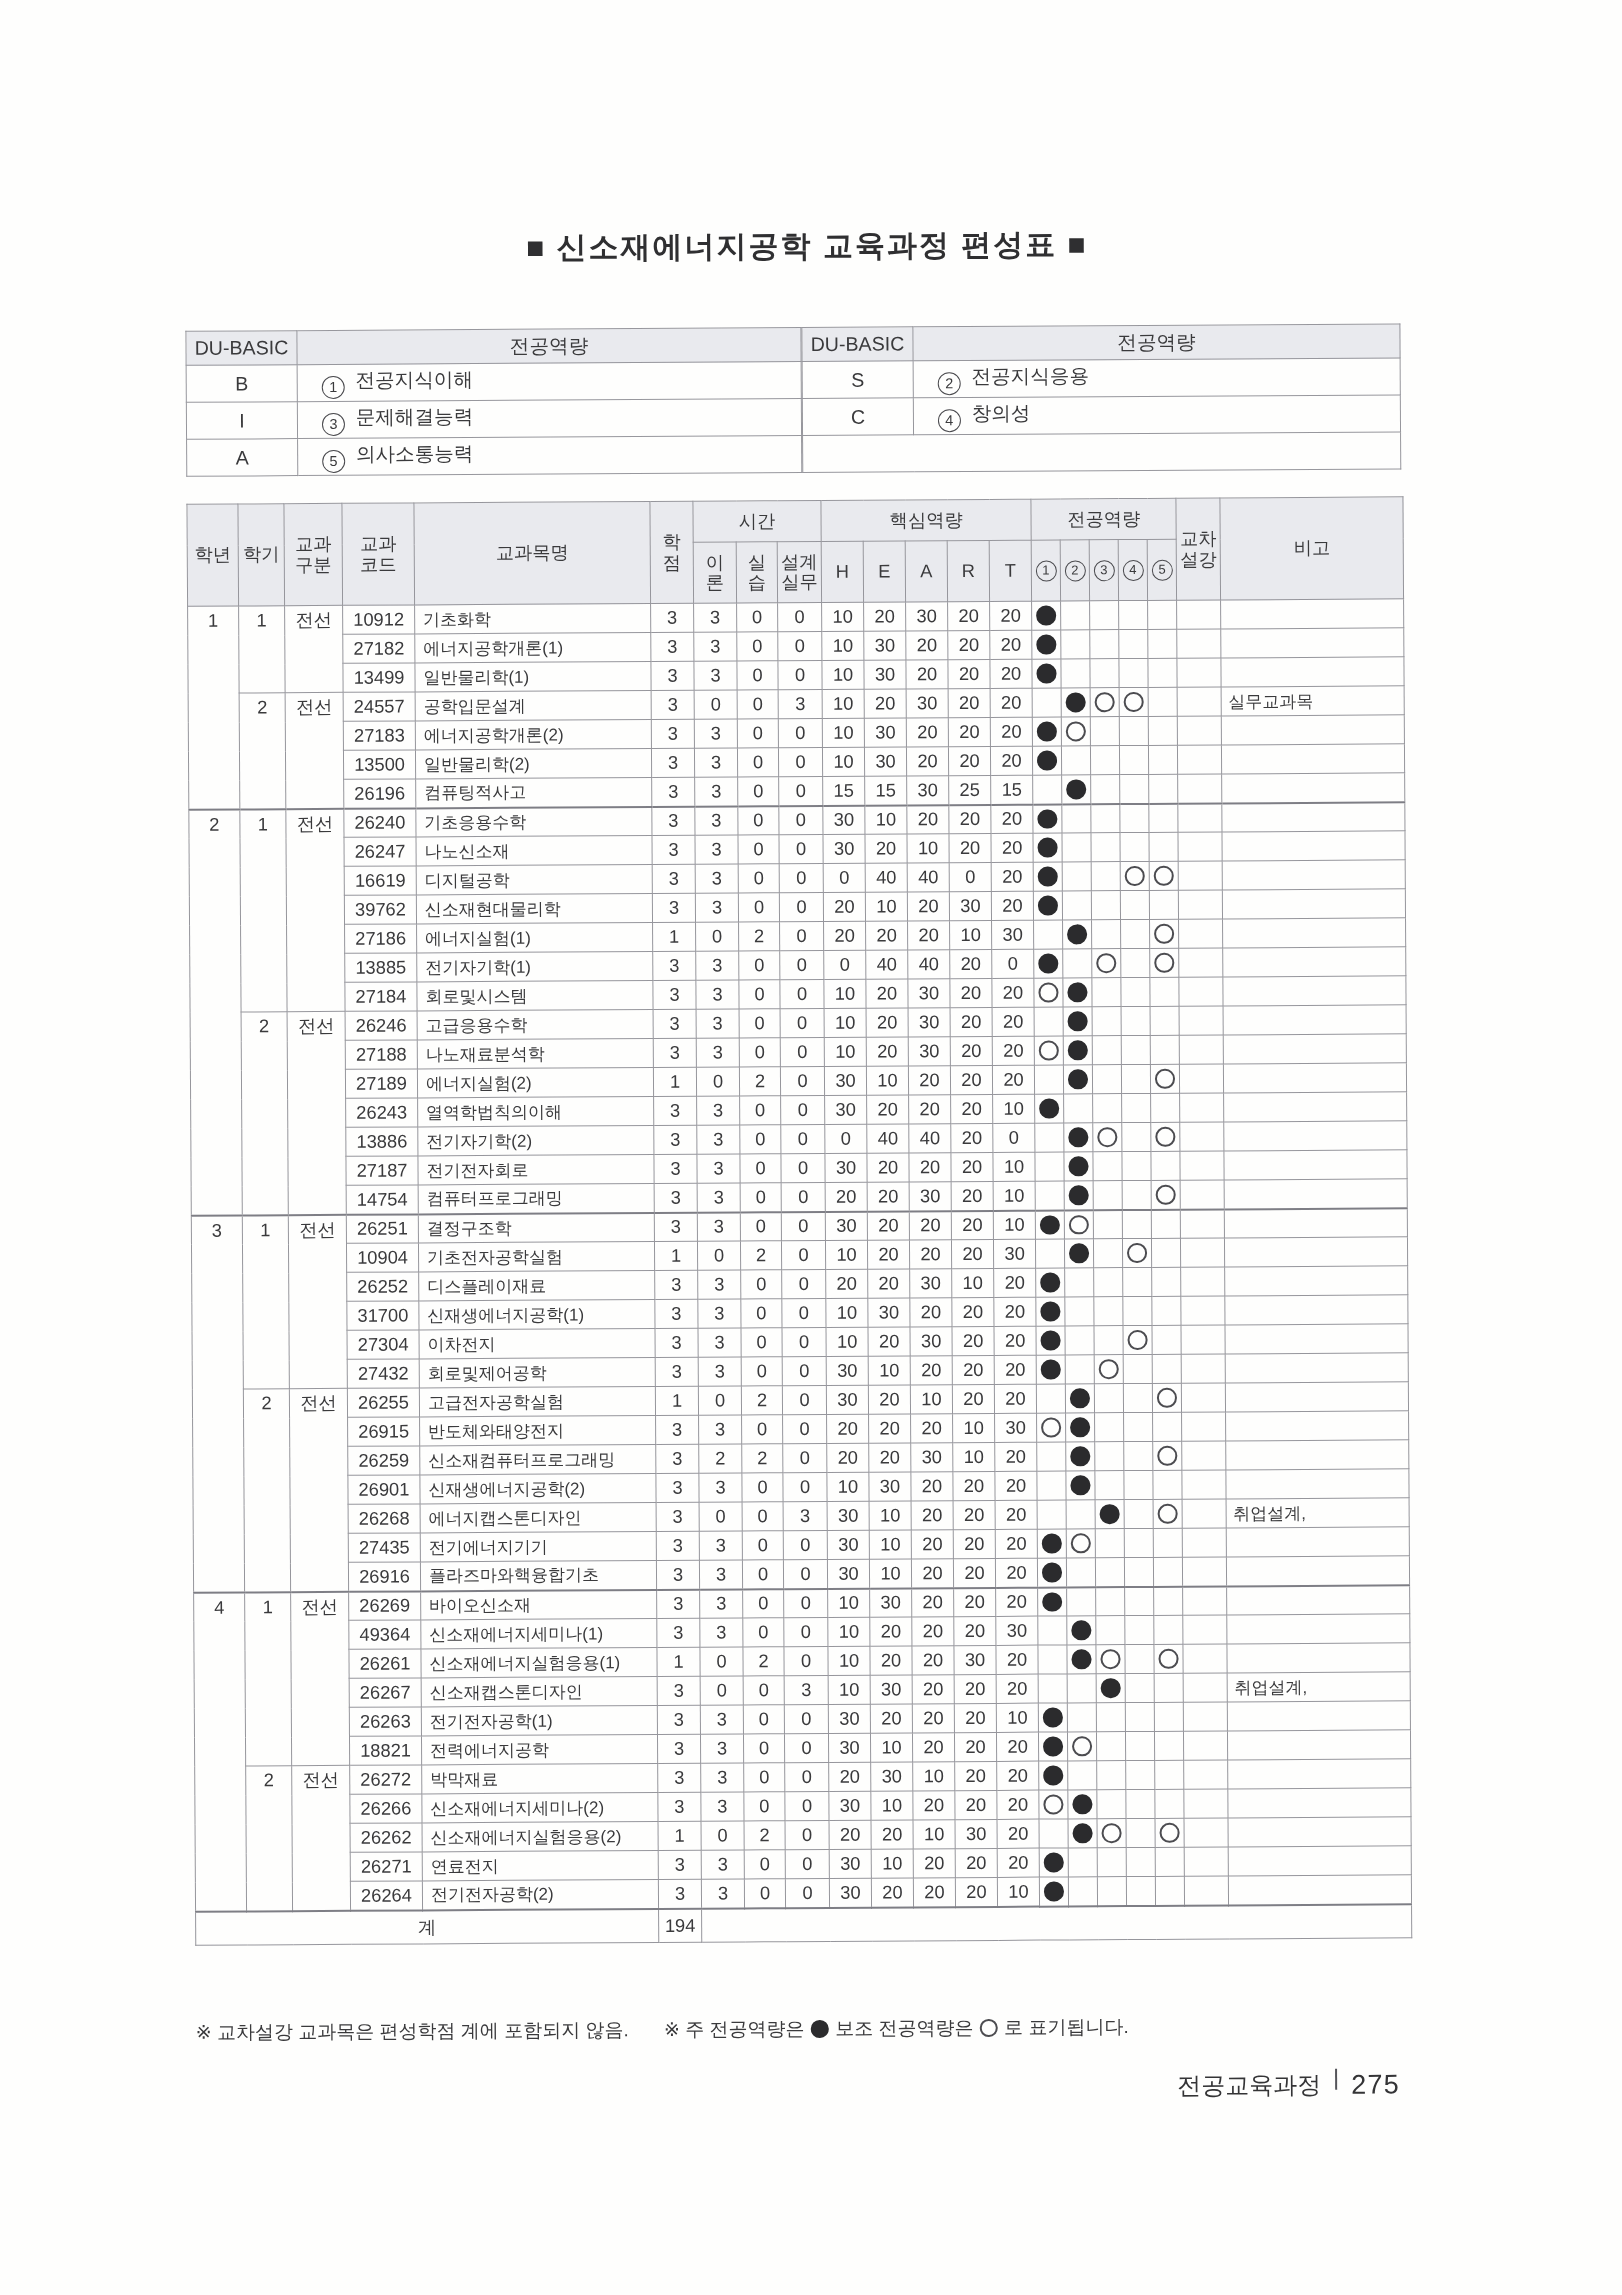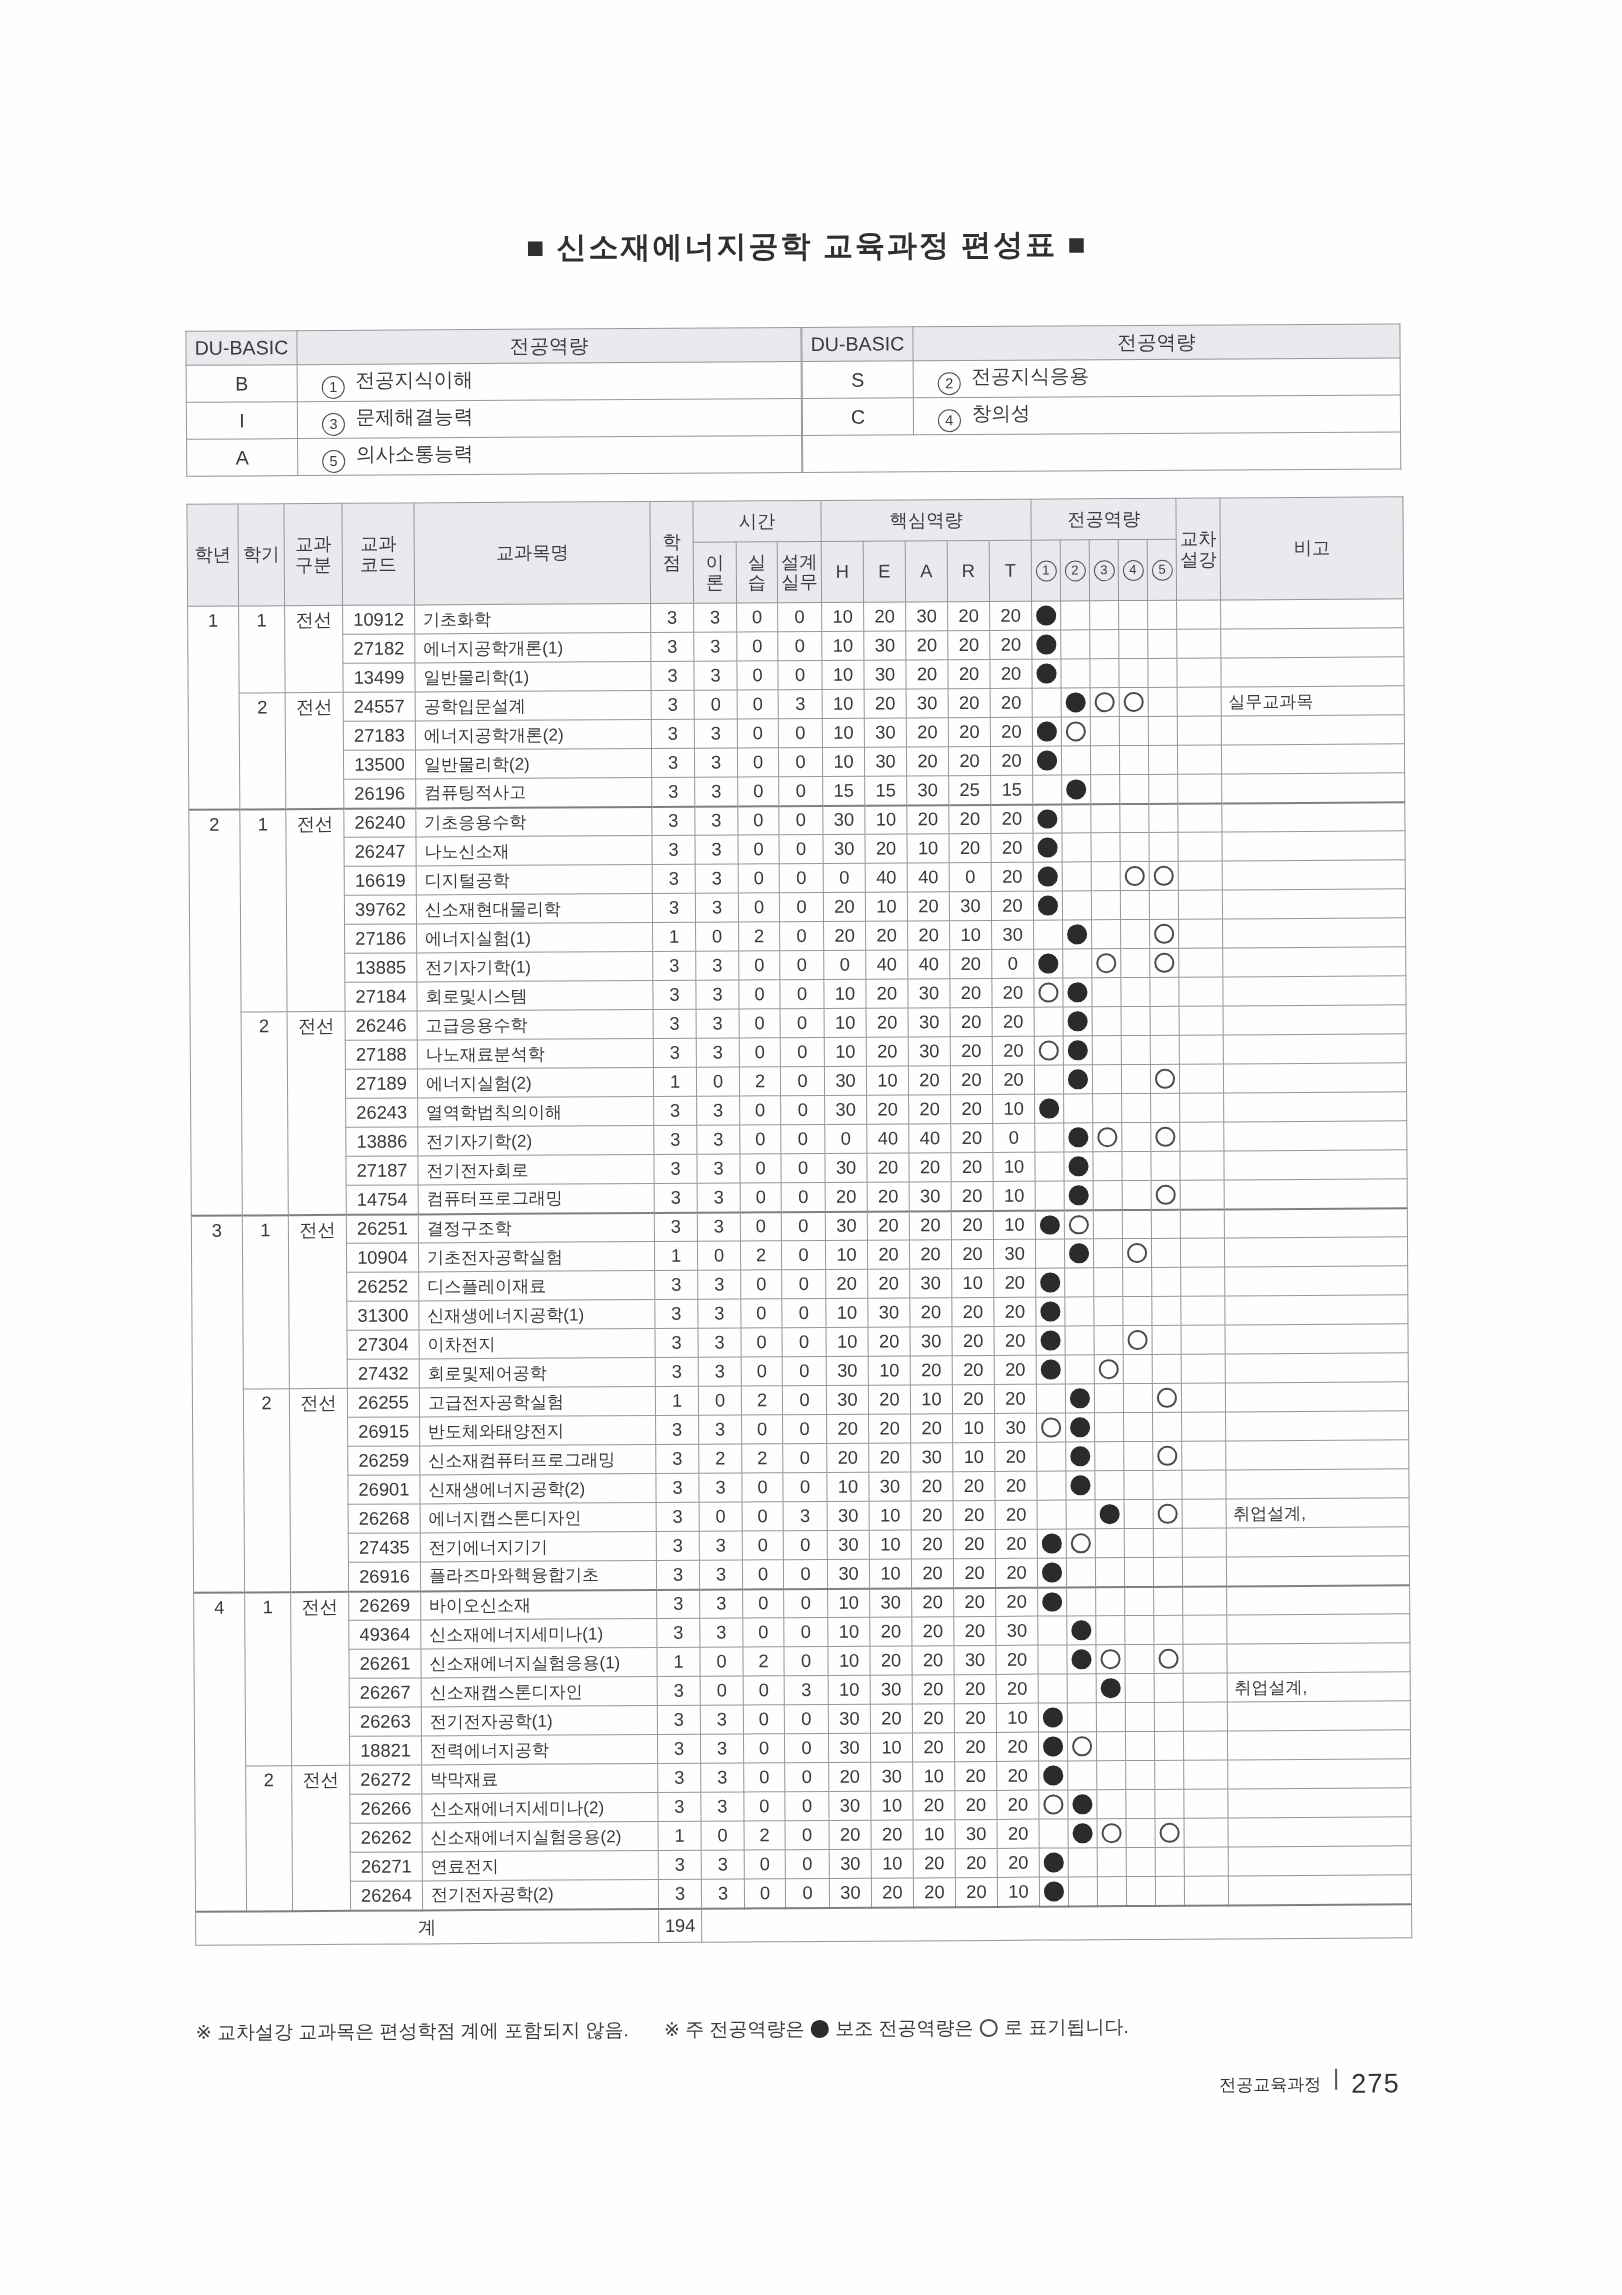--- a/index.html
+++ b/index.html
@@ -64,21 +64,21 @@
     font-size:19px; color:#3a3a3c; white-space:nowrap;
   }
   .footnote .sp { display:inline-block; width:30px; }
   .footnote .dot { width:17.7px; height:17.7px; margin:0 6.5px; vertical-align:-2.6px; }
   .footnote .dot.o { border-width:2px; }
 
   .page-footer {
     position:absolute; top:2072px; right:229px;
     display:flex; align-items:center; gap:14.4px; color:#343436;
   }
-  .page-footer .flabel { font-size:17px;margin-left:22px; }
+  .page-footer .flabel { font-size:24px;margin-left:22px; }
   .page-footer .vbar { width:1.3px; height:21px; background:#55555a; margin-top:-10.5px; }
   .page-footer .pagenum { font-size:27px; letter-spacing:1.3px; }
 </style>
 </head>
 <body>
 
 <div class="page">
   <div class="tilt">
 
     <div class="doc-title">■  신소재에너지공학  교육과정  편성표  ■</div>
@@ -682,21 +682,21 @@
             <td>20</td>
             <td><span class="dot f"></span></td>
             <td></td>
             <td></td>
             <td></td>
             <td></td>
             <td></td>
             <td class="notecell"></td>
           </tr>
           <tr>
-            <td>31300</td>
+            <td>31700</td>
             <td class="namecell">신재생에너지공학(1)</td>
             <td>3</td>
             <td>3</td>
             <td>0</td>
             <td>0</td>
             <td>10</td>
             <td>30</td>
             <td>20</td>
             <td>20</td>
             <td>20</td>

